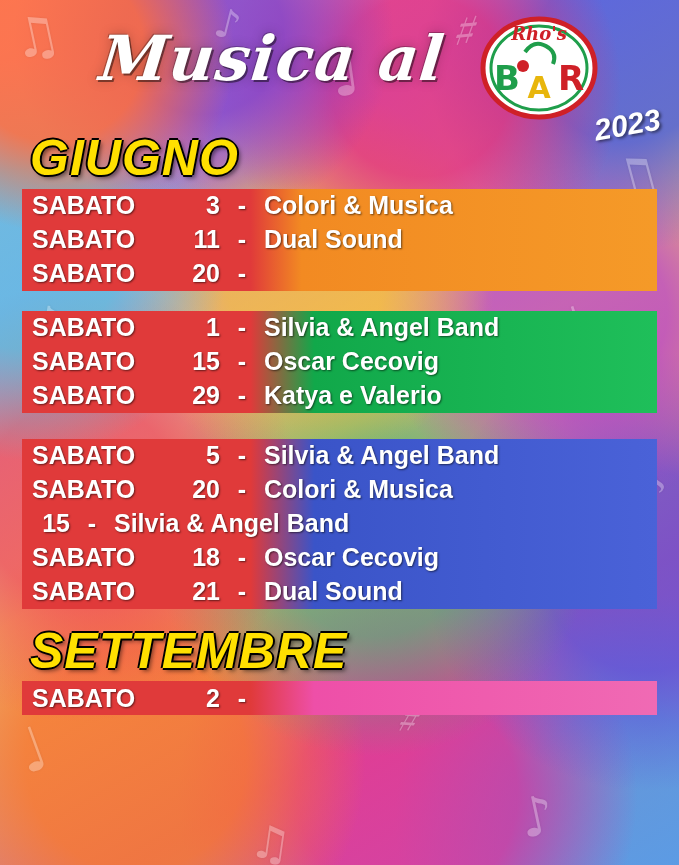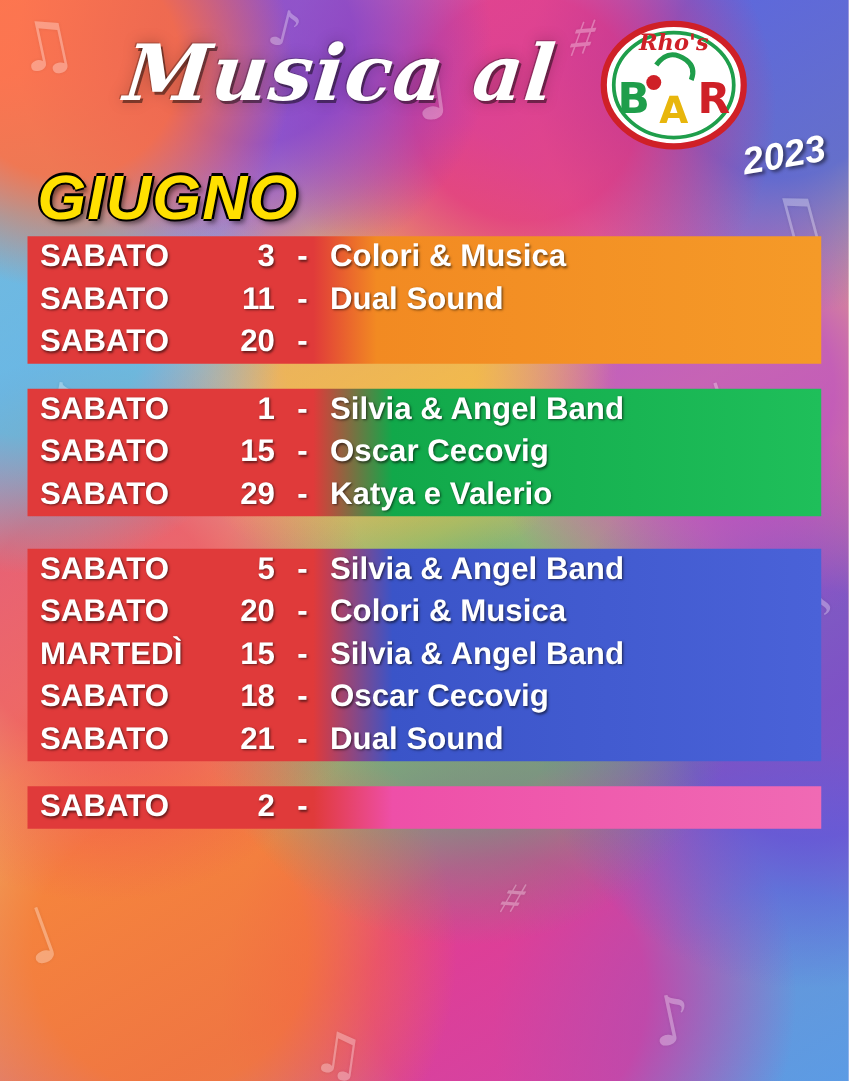--- a/index.html
+++ b/index.html
@@ -249,21 +249,20 @@
         <span class="c-dash">-</span>
         <span class="c-act">Silvia &amp; Angel Band</span>
       </div>
       <div class="row">
         <span class="c-day">SABATO</span>
         <span class="c-num">20</span>
         <span class="c-dash">-</span>
         <span class="c-act">Colori &amp; Musica</span>
       </div>
       <div class="row">
-        <span class="c-day">MARTEDÌ</span>
         <span class="c-num">15</span>
         <span class="c-dash">-</span>
         <span class="c-act">Silvia &amp; Angel Band</span>
       </div>
       <div class="row">
         <span class="c-day">SABATO</span>
         <span class="c-num">18</span>
         <span class="c-dash">-</span>
         <span class="c-act">Oscar Cecovig</span>
       </div>
@@ -272,20 +271,21 @@
         <span class="c-num">21</span>
         <span class="c-dash">-</span>
         <span class="c-act">Dual Sound</span>
       </div>
     </div>
   </div>
 
   <div class="spacer-sm"></div>
 
   <div class="month-block">
+    <div class="month-name">SETTEMBRE</div>
     <div class="rows band-settembre">
       <div class="row">
         <span class="c-day">SABATO</span>
         <span class="c-num">2</span>
         <span class="c-dash">-</span>
       </div>
     </div>
   </div>
 
 </div>

